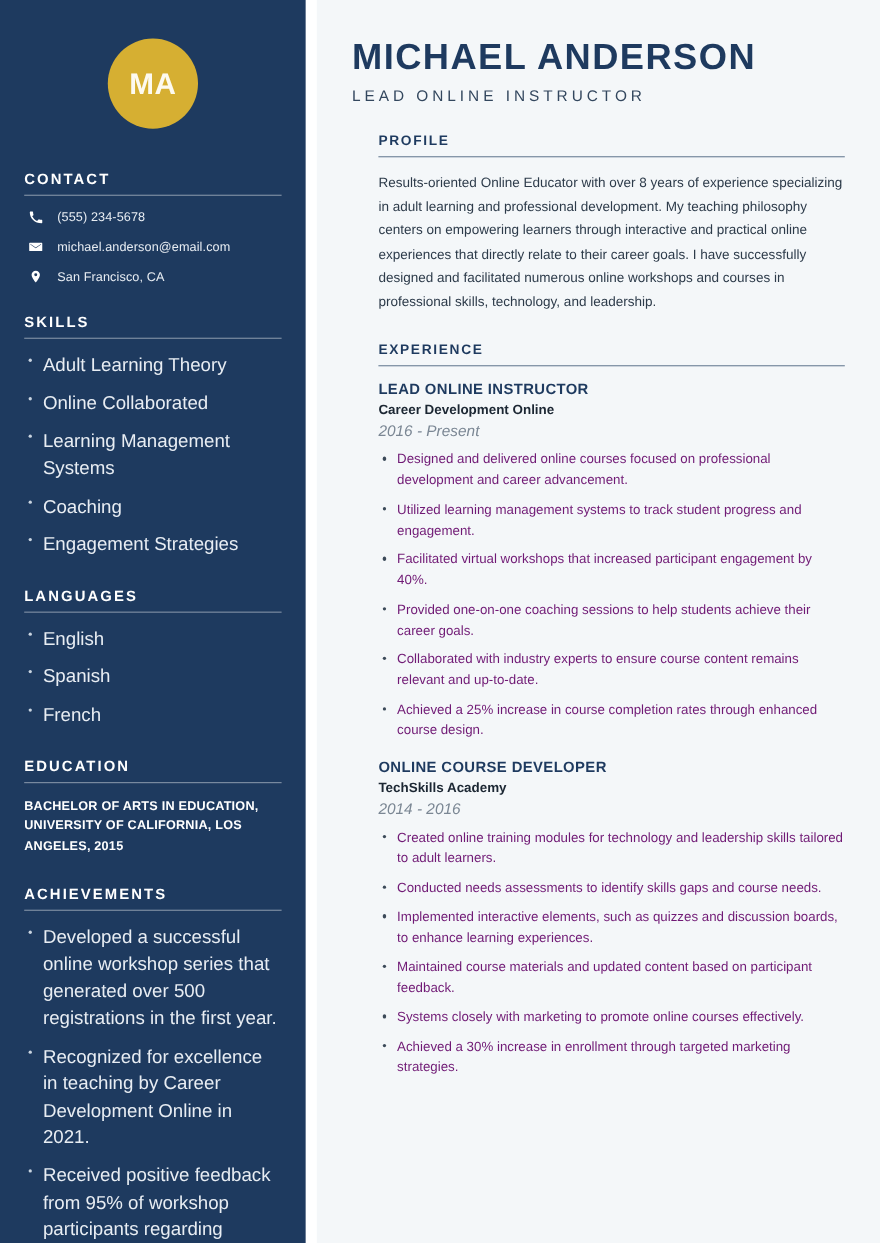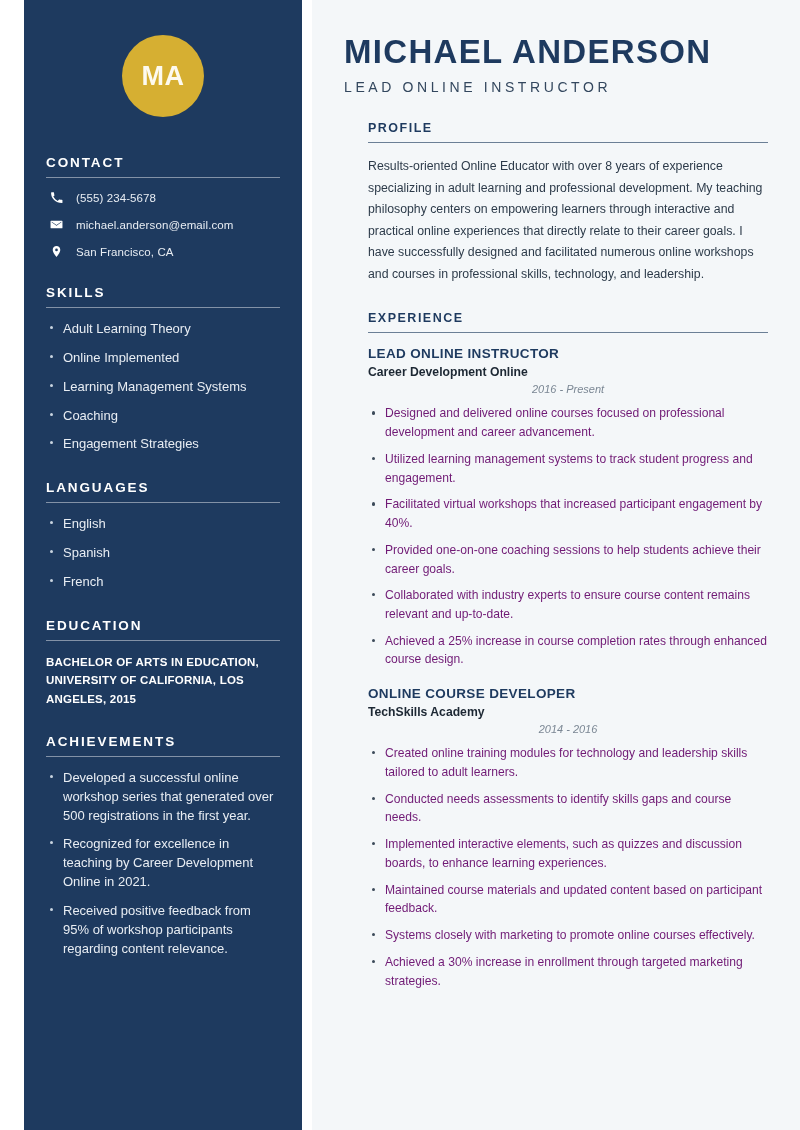--- a/index.html
+++ b/index.html
@@ -14,21 +14,20 @@
     background: #f4f7f9;
     overflow: hidden;
   }
 
   .page {
     position: relative;
     width: 800px;
     height: 1130px;
     display: flex;
     background: #ffffff;
-    padding-left: 24px;
   }
 
   
   .sidebar {
     width: 278px;
     flex: 0 0 278px;
     background: #1e3a5f;
     padding: 0 22px;
     color: #ffffff;
     height: 1130px;
@@ -97,21 +96,21 @@
     letter-spacing: 0.1px;
   }
 
   
   .side-list { list-style: none; }
 
   .side-list li {
     position: relative;
     padding-left: 17px;
     margin-bottom: 10px;
-    font-size: 13px;
+    font-size: 17px;
     line-height: 1.45;
     color: #e8edf3;
   }
 
   .side-list li::before {
     content: "";
     position: absolute;
     left: 4px;
     top: 6px;
     width: 3px;
@@ -190,25 +189,24 @@
   }
 
   .job-company {
     font-size: 12.2px;
     font-weight: bold;
     color: #1c2733;
     margin-bottom: 4px;
   }
 
   .job-dates {
-    font-size: 11px;
+    font-size: 14px;
     font-style: italic;
     color: #7b8794;
     margin-bottom: 9px;
-    text-align: center;
   }
 
   .job-list { list-style: none; }
 
   .job-list li {
     position: relative;
     padding-left: 17px;
     margin-bottom: 8px;
     font-size: 12.1px;
     line-height: 1.55;
@@ -267,21 +265,21 @@
         </span>
         <span class="contact-text">San Francisco, CA</span>
       </div>
     </section>
 
     <section class="side-section">
       <div class="side-heading">SKILLS</div>
       <div class="side-rule"></div>
       <ul class="side-list">
         <li>Adult Learning Theory</li>
-        <li>Online Implemented</li>
+        <li>Online Collaborated</li>
         <li>Learning Management Systems</li>
         <li>Coaching</li>
         <li>Engagement Strategies</li>
       </ul>
     </section>
 
     <section class="side-section">
       <div class="side-heading">LANGUAGES</div>
       <div class="side-rule"></div>
       <ul class="side-list">

